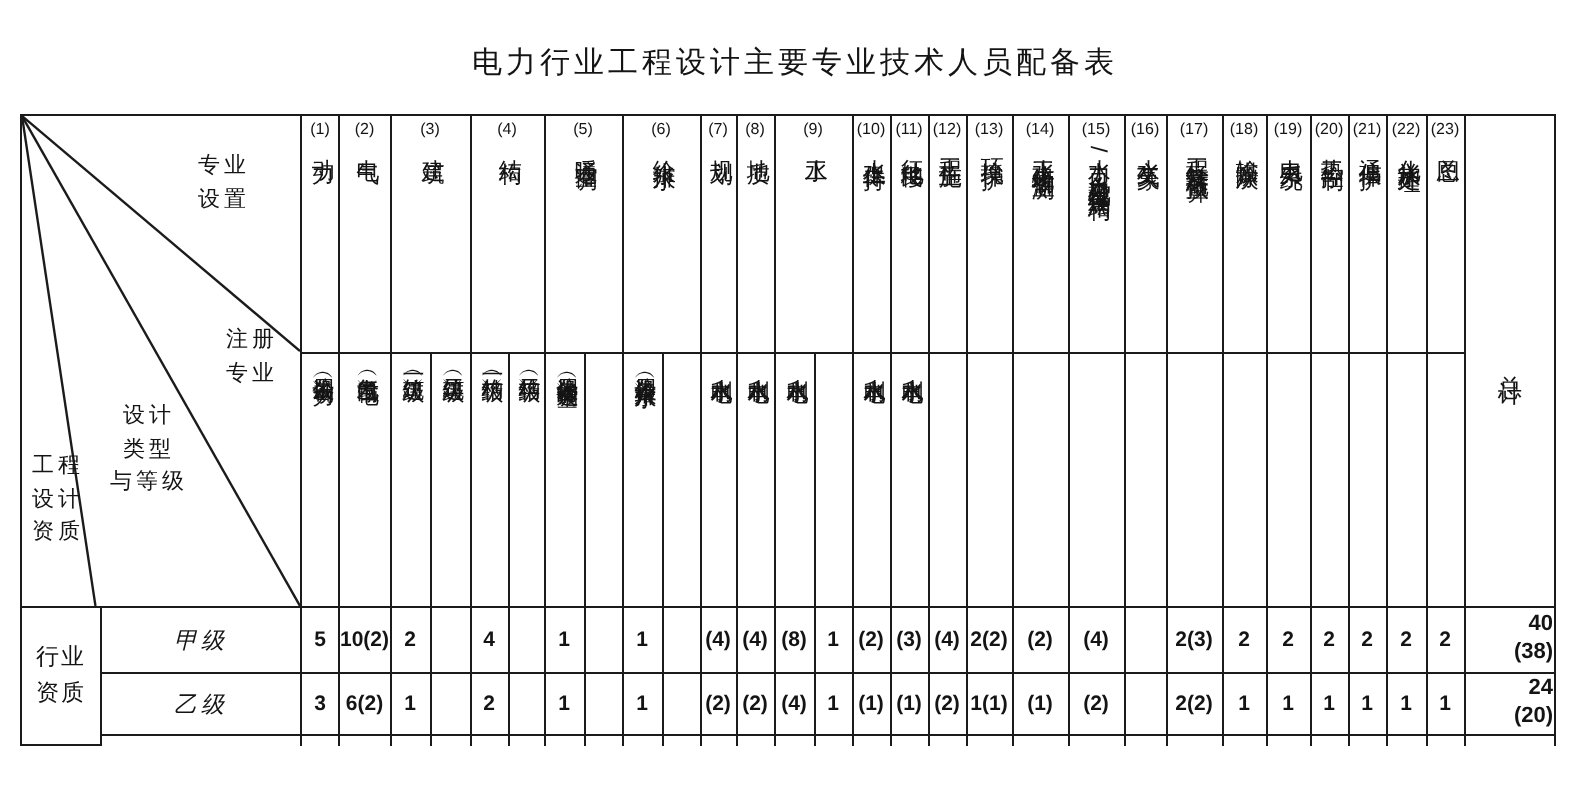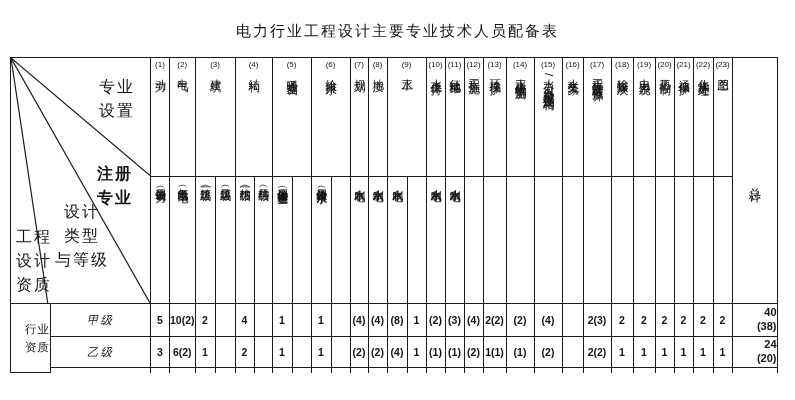--- a/index.html
+++ b/index.html
@@ -21,25 +21,25 @@
   tr.h1{height:119px;}
   tr.h2{height:127px;}
   tr.r1{height:33px;}
   tr.r2{height:31px;}
   tr.stub{height:5px;}
   tr.stub td{border-bottom:none;}
   
   td.corner{position:relative;padding:0;}
   .corner svg{position:absolute;left:0;top:0;width:100%;height:100%;}
   .clabel{
-    position:absolute;font-size:16px;letter-spacing:2px;line-height:1.5;
+    position:absolute;font-size:11px;letter-spacing:2px;line-height:1.5;
     white-space:pre-line;text-align:center;
   }
   .cl1{left:88px;top:17px;}
-  .cl2{left:86px;top:104px;font-weight:bold;}
+  .cl2{left:102px;top:104px;}
   .cl3{left:44px;top:142px;}
   .cl4{left:5px;top:167px;}
   
   th.hc{vertical-align:top;}
   .hwrap{display:flex;flex-direction:column;align-items:center;height:117px;}
   .num{font-size:8px;line-height:1.2;padding-top:2px;text-align:center;white-space:nowrap;}
   .vtext{
     writing-mode:vertical-rl;text-orientation:mixed;
     font-size:11.5px;letter-spacing:1.5px;line-height:1.15;
     max-height:101px;
@@ -51,21 +51,21 @@
     writing-mode:vertical-rl;text-orientation:mixed;
     font-size:11px;letter-spacing:0.5px;line-height:1.05;
     max-height:122px;margin-top:3px;
   }
   
   th.toth{vertical-align:middle;}
   .twrap{display:flex;align-items:center;justify-content:center;height:100%;}
   .tlabel{writing-mode:vertical-rl;font-size:12px;letter-spacing:3px;}
   
   td.group{
-    text-align:right;vertical-align:middle;font-size:11.5px;
+    text-align:center;vertical-align:middle;font-size:11.5px;
     line-height:1.6;white-space:pre-line;letter-spacing:1px;
   }
   td.grade{text-align:center;vertical-align:middle;font-size:11.5px;letter-spacing:2px;font-style:italic;}
   td.d{
     text-align:center;vertical-align:middle;
     font-size:10.5px;font-weight:600;white-space:nowrap;overflow:visible;
   }
   td.tot{
     text-align:right;vertical-align:middle;font-size:11px;font-weight:600;
     line-height:1.25;white-space:pre-line;

